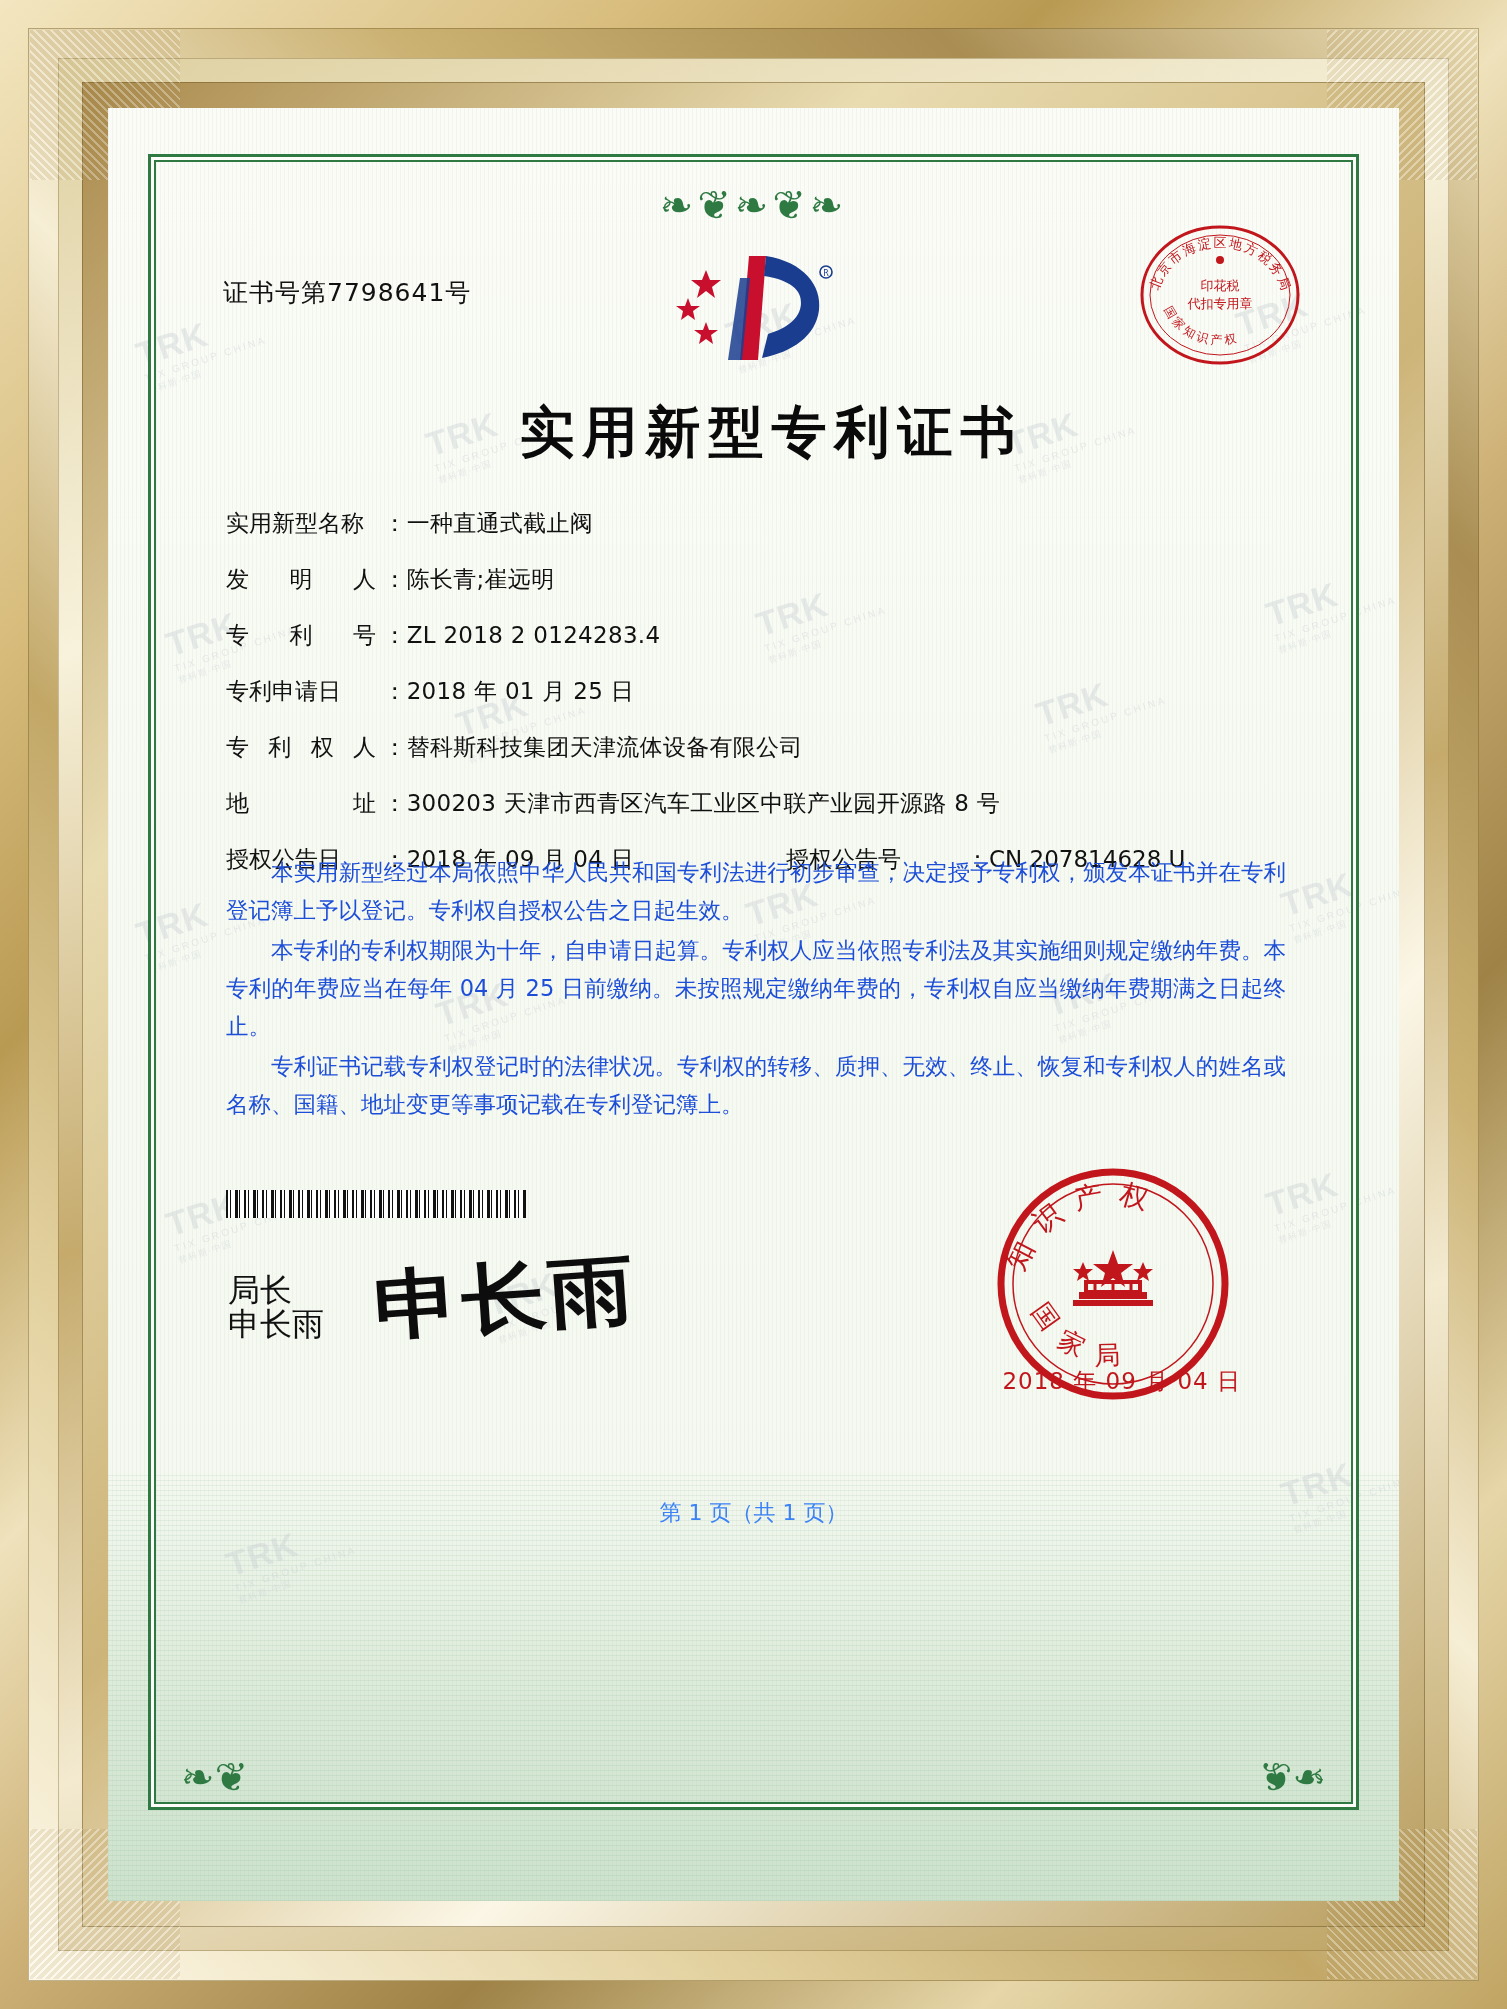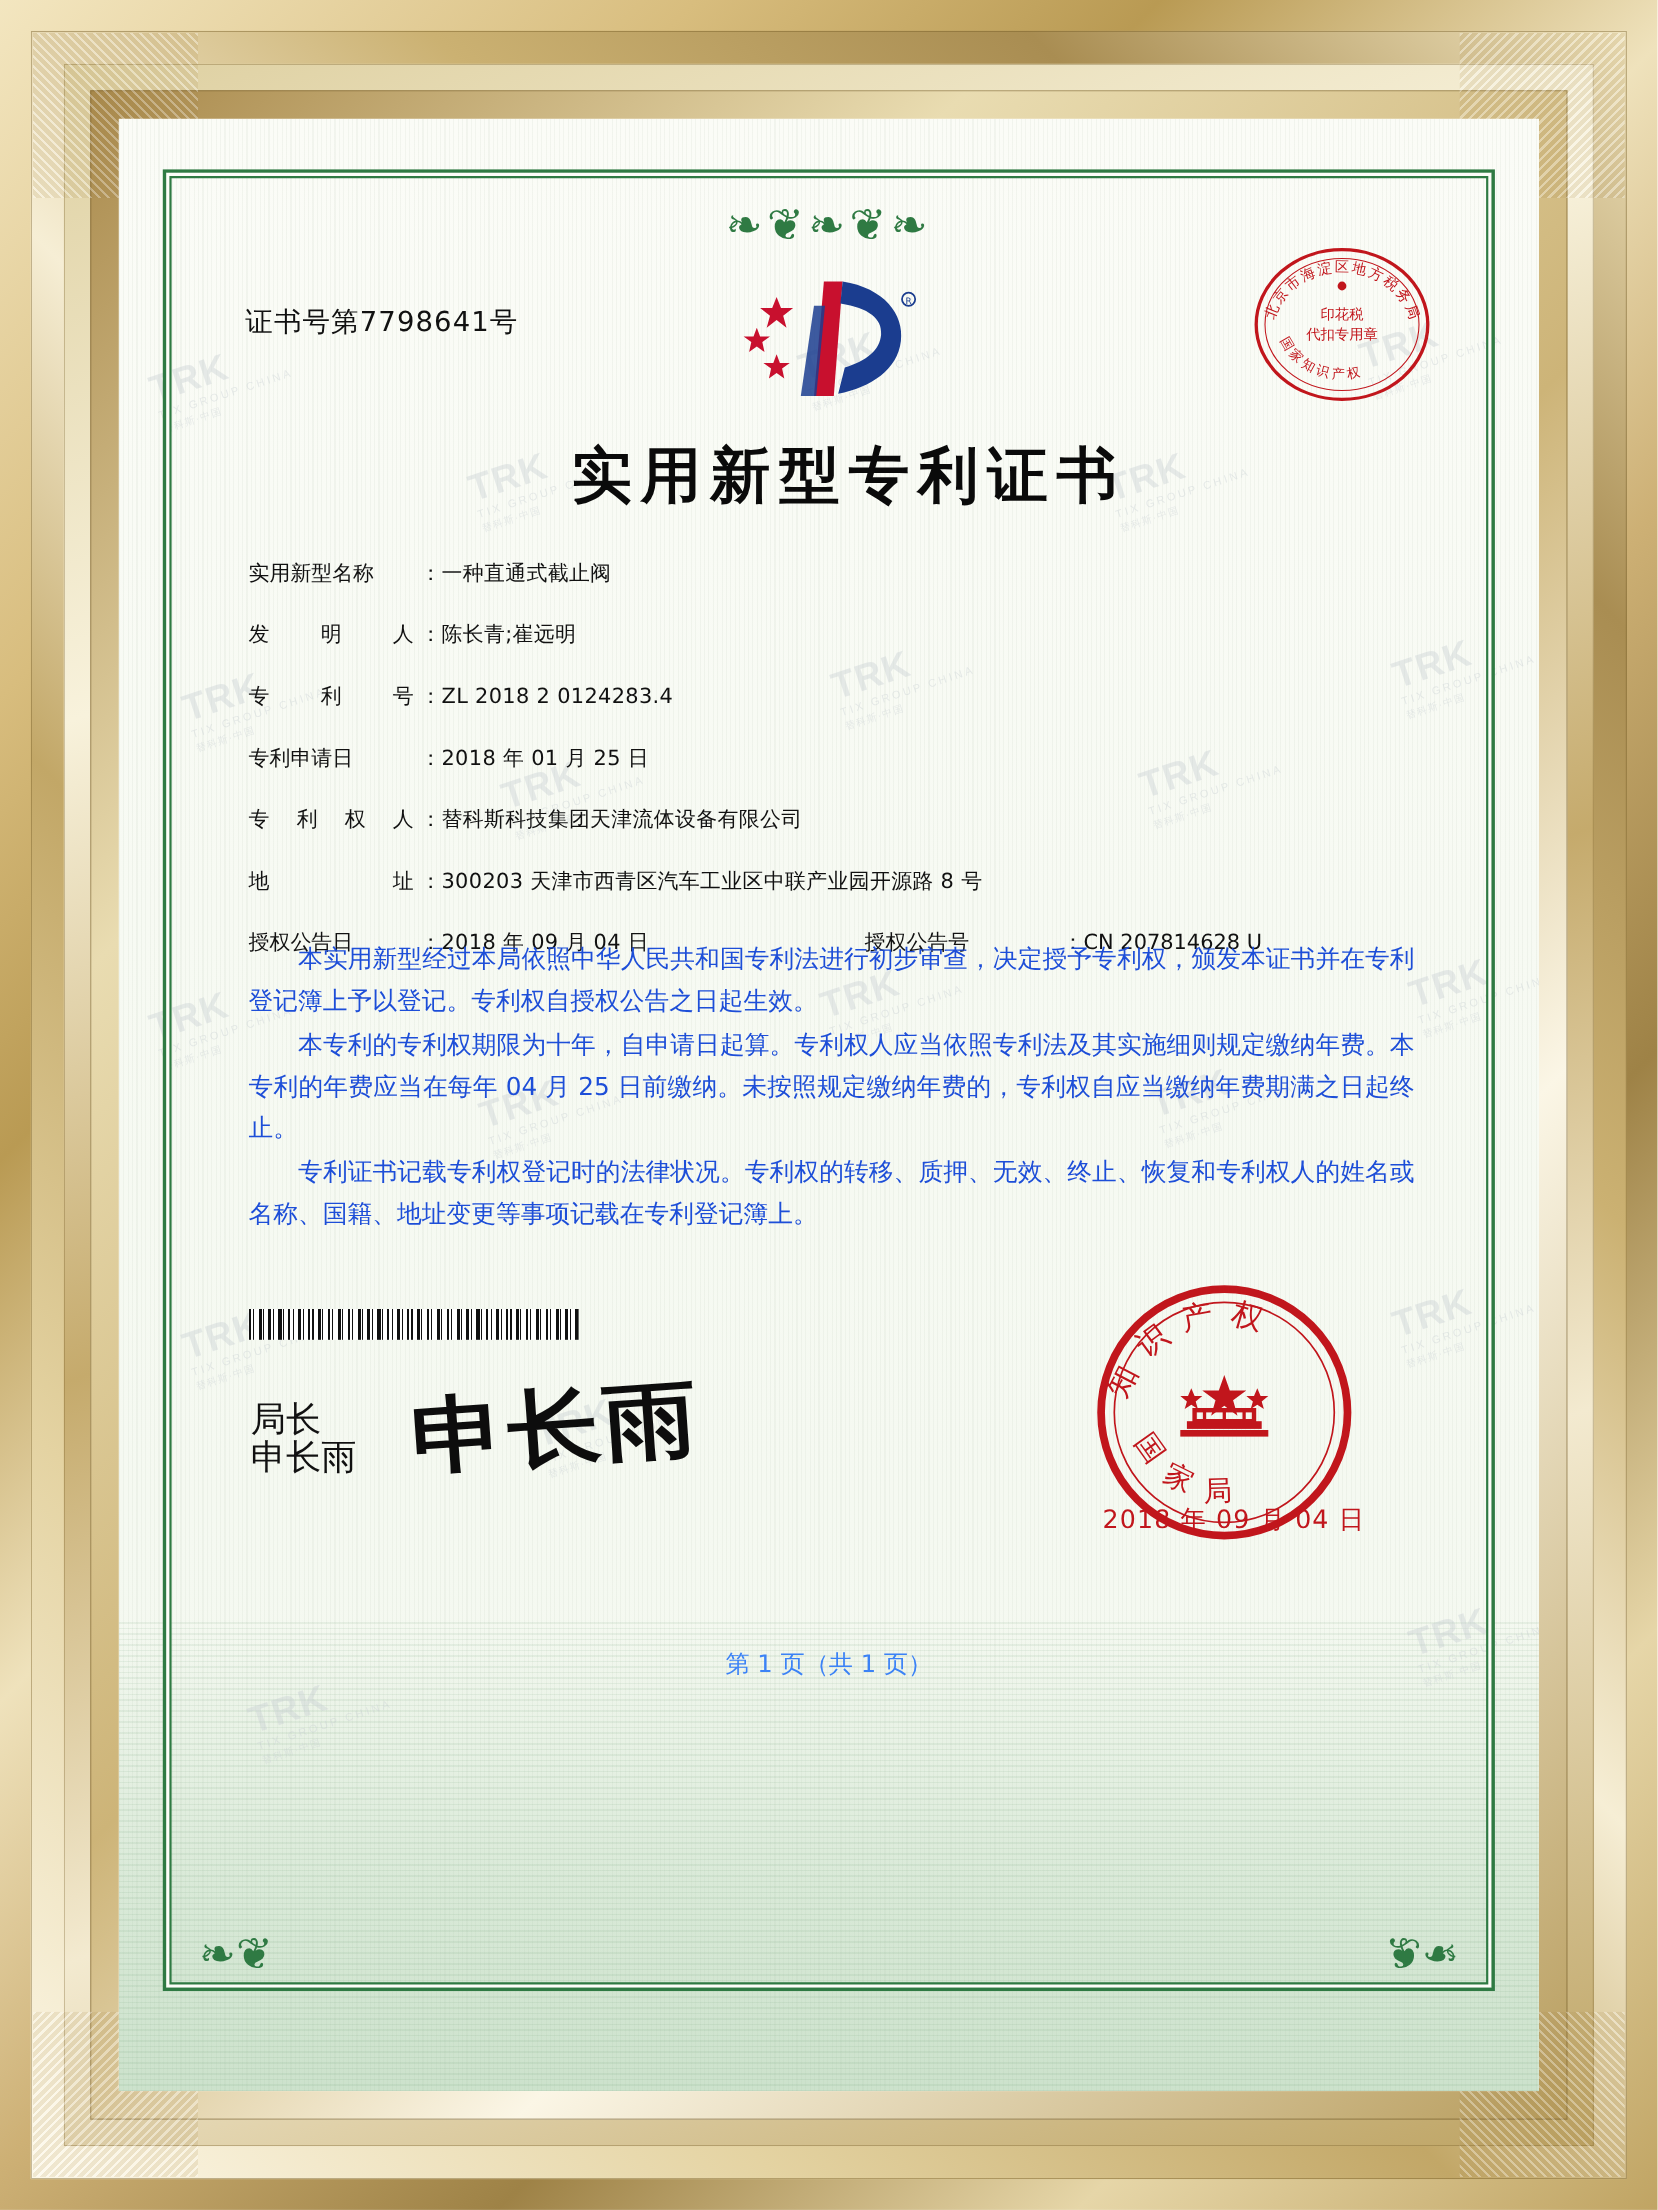--- a/index.html
+++ b/index.html
@@ -179,21 +179,21 @@
   }
 
   .fields {
     position: absolute;
     left: 118px; top: 400px;
     width: 1060px;
   }
   .field-row {
     position: relative;
     height: 56px;
-    font-size: 19px;
+    font-size: 23px;
     color: #111;
     white-space: nowrap;
     font-family: "DejaVu Sans", sans-serif;
   }
   .field-label {
     display: inline-block;
     width: 150px;
     letter-spacing: 0;
   }
   .field-label.spread {

